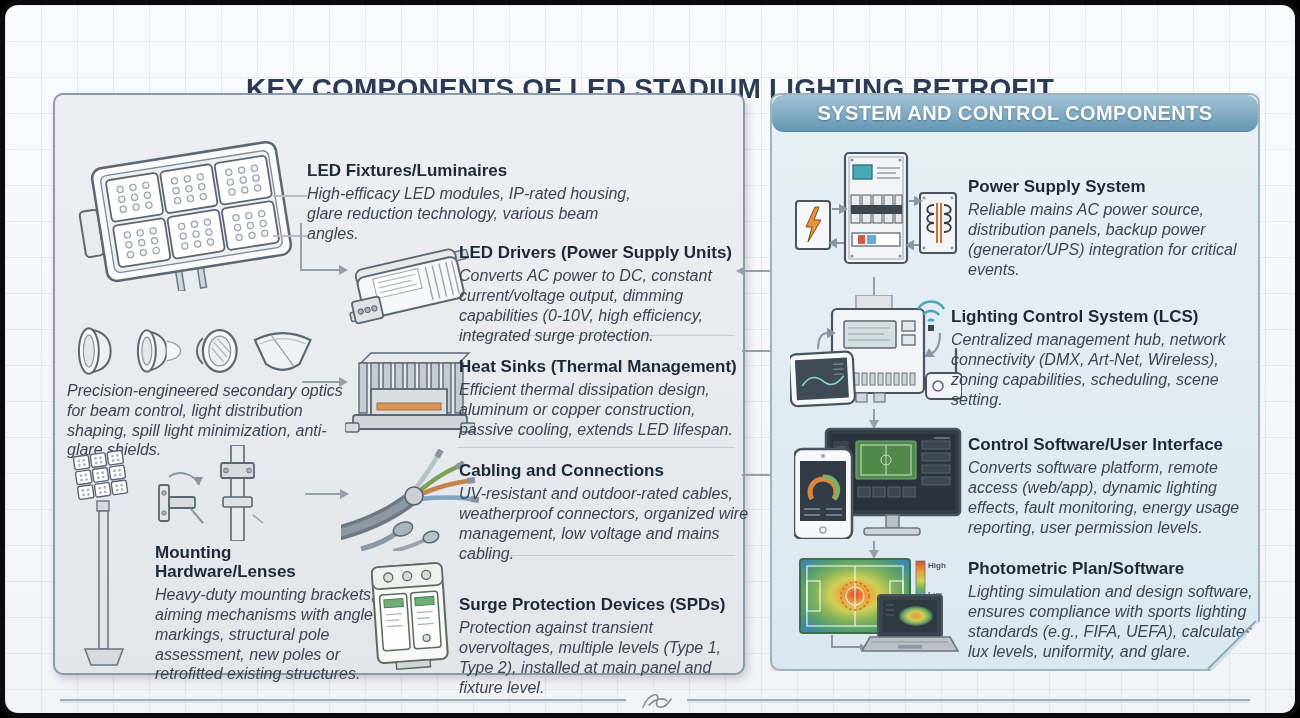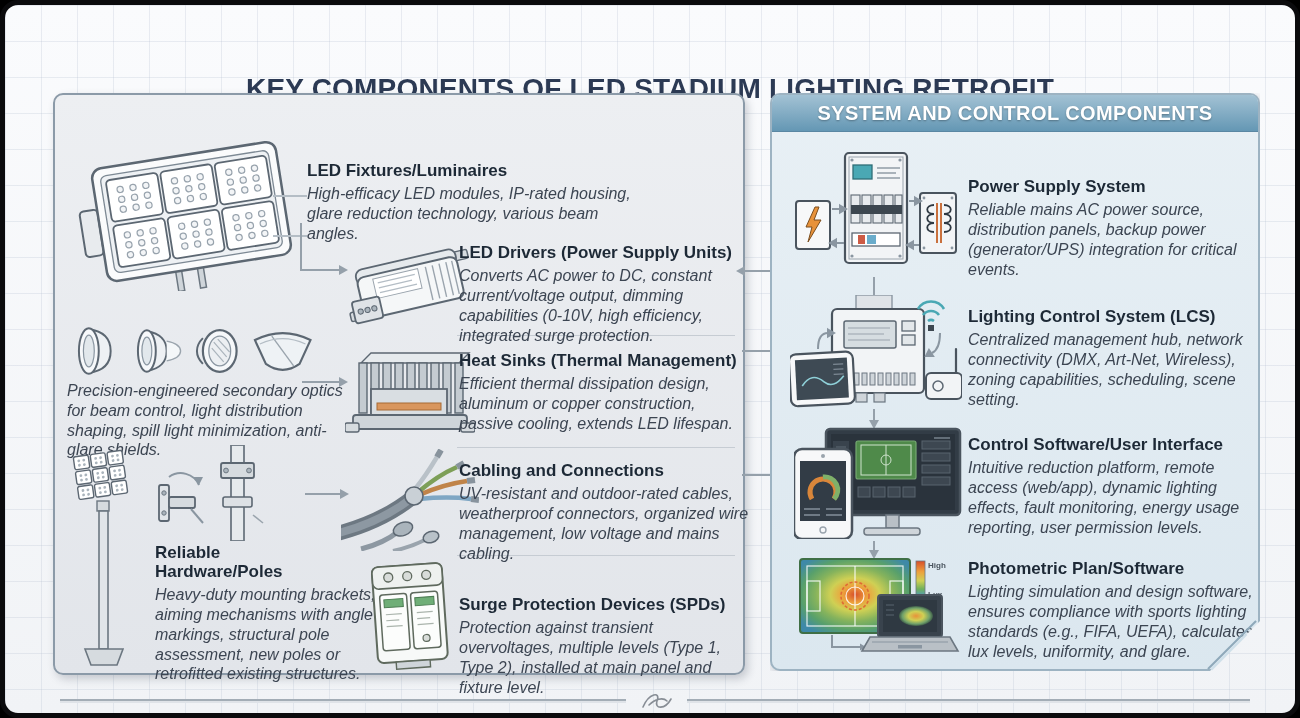--- a/index.html
+++ b/index.html
@@ -30,21 +30,21 @@
     border:2px solid #9db3c2;
     clip-path:polygon(0 0,100% 0,100% calc(100% - 50px),calc(100% - 50px) 100%,0 100%);
     filter:drop-shadow(3px 4px 5px rgba(40,50,70,.25));
   }
   .panel-header{
     height:37px;border-radius:7px 7px 0 0;display:flex;align-items:center;justify-content:center;
     color:#fff;font-weight:bold;font-size:20px;letter-spacing:.4px;
     text-shadow:0 1px 2px rgba(0,0,0,.3);
   }
   .panel-left .panel-header{background:linear-gradient(#7591a9,#446483);border-bottom:1px solid #39536e;}
-  .panel-right .panel-header{background:linear-gradient(#a3c2d4,#6497b4);border-bottom:1px solid #5a87a3;}
+  .panel-right .panel-header{background:linear-gradient(#a3c2d4,#6497b4);border-bottom:1px solid #5a87a3;border-radius:12px;}
   .item-title{font-size:17px;font-weight:bold;color:#1d2936;line-height:1.12;}
   .item-desc{font-size:16px;color:#3c4552;line-height:1.24;margin-top:4px;font-style:italic;}
   .centered{text-align:center;}
   .harrow{position:absolute;height:2px;background:#95a0aa;}
   .harrow::after{content:"";position:absolute;right:-8px;top:-4px;border-left:9px solid #95a0aa;border-top:5px solid transparent;border-bottom:5px solid transparent;}
   .harrow-l{position:absolute;height:2px;background:#95a0aa;}
   .harrow-l::before{content:"";position:absolute;left:-8px;top:-4px;border-right:9px solid #95a0aa;border-top:5px solid transparent;border-bottom:5px solid transparent;}
   .varrow{position:absolute;width:2px;background:#95a0aa;}
   .varrow::after{content:"";position:absolute;bottom:-8px;left:-4px;border-top:9px solid #95a0aa;border-left:5px solid transparent;border-right:5px solid transparent;}
   .vline{position:absolute;width:2px;background:#95a0aa;}
@@ -169,21 +169,21 @@
     <svg class="abs" style="left:154px;top:350px" width="58" height="96" viewBox="0 0 58 96">
       <rect x="22" y="0" width="13" height="96" fill="#e6eaed" stroke="#6c7781" stroke-width="1.8"></rect>
       <rect x="12" y="18" width="33" height="15" rx="2" fill="#d6dbdf" stroke="#5c6772" stroke-width="1.8"></rect>
       <circle cx="17" cy="25.5" r="2.4" fill="#aab4bc" stroke="#6c7781" stroke-width="1"></circle>
       <circle cx="40" cy="25.5" r="2.4" fill="#aab4bc" stroke="#6c7781" stroke-width="1"></circle>
       <rect x="14" y="52" width="29" height="10" rx="2" fill="#dde1e5" stroke="#5c6772" stroke-width="1.6"></rect>
       <path d="M44 70 L54 78" stroke="#9aa4ad" stroke-width="1.6"></path>
     </svg>
 
     <div class="abs" style="left:100px;top:448px;width:232px">
-      <div class="item-title" style="width:170px">Reliable Hardware/Poles</div>
+      <div class="item-title" style="width:170px">Mounting Hardware/Lenses</div>
       <div class="item-desc" style="width:226px">Heavy-duty mounting brackets, aiming mechanisms with angle markings, structural pole assessment, new poles or retrofitted existing structures.</div>
     </div>
     <div class="harrow" style="left:250px;top:398px;width:36px"></div>
 
     <div class="divider" style="left:402px;top:240px;width:278px"></div>
     <div class="divider" style="left:402px;top:352px;width:278px"></div>
     <div class="divider" style="left:402px;top:460px;width:278px"></div>
 
     <svg class="abs" style="left:288px;top:142px" width="132" height="96" viewBox="0 0 132 96">
       <g transform="rotate(-13 66 48)">
@@ -230,21 +230,21 @@
         <use href="#fin" x="74" y="18"></use>
       <use href="#fin" x="86" y="18"></use>
         <use href="#fin" x="98" y="18"></use>
         <use href="#fin" x="110" y="18"></use>
       <rect x="26" y="44" width="76" height="26" fill="#d9dee2" stroke="#5c6772" stroke-width="1.8"></rect>
       <rect x="32" y="58" width="64" height="7" fill="#d9965d" stroke="#a86b35" stroke-width="1"></rect>
       <rect x="8" y="70" width="114" height="14" rx="3" fill="#cfd5da" stroke="#5c6772" stroke-width="1.8"></rect>
       <rect x="0" y="78" width="14" height="9" rx="2" fill="#d6dbdf" stroke="#5c6772" stroke-width="1.4"></rect>
       <rect x="116" y="78" width="14" height="9" rx="2" fill="#d6dbdf" stroke="#5c6772" stroke-width="1.4"></rect>
     </svg>
-    <div class="abs" style="left:404px;top:256px;width:290px">
+    <div class="abs" style="left:404px;top:262px;width:290px">
       <div class="item-title">Heat Sinks (Thermal Management)</div>
       <div class="item-desc">Efficient thermal dissipation design, aluminum or copper construction, passive cooling, extends LED lifespan.</div>
     </div>
 
     <svg class="abs" style="left:286px;top:354px" width="138" height="102" viewBox="0 0 138 102">
       <path d="M-2 84 C28 76 52 64 72 48" stroke="#6d7882" stroke-width="15" fill="none" stroke-linecap="round"></path>
       <path d="M-2 84 C28 76 52 64 72 48" stroke="#8d98a2" stroke-width="8" fill="none" stroke-linecap="round"></path>
       <path d="M74 40 C84 28 90 18 96 8" stroke="#b9c1c8" stroke-width="4.5" fill="none"></path>
       <path d="M76 44 C90 32 102 24 116 18" stroke="#7d9f58" stroke-width="4.5" fill="none"></path>
       <path d="M78 46 C96 38 112 34 126 32" stroke="#c08449" stroke-width="4.5" fill="none"></path>
@@ -397,21 +397,21 @@
       <rect x="136" y="78" width="36" height="26" rx="5" fill="#f2f4f6" stroke="#4a545e" stroke-width="2"></rect>
       <line x1="166" y1="78" x2="166" y2="54" stroke="#4a545e" stroke-width="2.2" stroke-linecap="round"></line>
       <circle cx="148" cy="91" r="5" fill="none" stroke="#5c6772" stroke-width="1.5"></circle>
       <g stroke="#8a96a1" stroke-width="2" fill="#8a96a1">
         <path d="M28 54 C28 42 32 38 38 38" fill="none"></path>
           <polygon points="38,34.5 44,38 38,41.5"></polygon>
         <path d="M150 38 C150 50 146 56 142 58" fill="none"></path>
           <polygon points="139,55 136,61 143,61"></polygon>
       </g>
     </svg>
-    <div class="abs" style="left:196px;top:212px;width:290px">
+    <div class="abs" style="left:179px;top:212px;width:290px">
       <div class="item-title">Lighting Control System (LCS)</div>
       <div class="item-desc">Centralized management hub, network connectivity (DMX, Art-Net, Wireless), zoning capabilities, scheduling, scene setting.</div>
     </div>
 
     <div class="varrow" style="left:101px;top:314px;height:12px"></div>
 
     <svg class="abs" style="left:22px;top:332px" width="172" height="112" viewBox="0 0 172 112">
       <rect x="32" y="2" width="134" height="86" rx="4" fill="#323c46" stroke="#4a545e" stroke-width="2.5"></rect>
       <rect x="37" y="7" width="124" height="76" fill="#2a333c"></rect>
       <g stroke="#8a96a1" stroke-width="1.2">
@@ -449,21 +449,21 @@
       <g stroke="#8a96a1" stroke-width="1.4">
         <line x1="10" y1="82" x2="26" y2="82"></line>
           <line x1="32" y1="82" x2="48" y2="82"></line>
         <line x1="10" y1="88" x2="26" y2="88"></line>
           <line x1="32" y1="88" x2="48" y2="88"></line>
       </g>
       <circle cx="29" cy="103" r="3" fill="none" stroke="#9aa4ad" stroke-width="1.4"></circle>
     </svg>
     <div class="abs" style="left:196px;top:340px;width:292px">
       <div class="item-title">Control Software/User Interface</div>
-      <div class="item-desc">Intuitive reduction platform, remote access (web/app), dynamic lighting effects, fault monitoring, energy usage reporting, user permission levels.</div>
+      <div class="item-desc">Converts software platform, remote access (web/app), dynamic lighting effects, fault monitoring, energy usage reporting, user permission levels.</div>
     </div>
 
     <div class="varrow" style="left:101px;top:446px;height:10px"></div>
 
     <svg class="abs" style="left:26px;top:458px" width="168" height="110" viewBox="0 0 168 110">
       <defs>
         <radialGradient id="heatGrad" cx="50%" cy="48%" r="62%">
           <stop offset="0%" stop-color="#d84f2a"></stop>
             <stop offset="18%" stop-color="#eda13c"></stop>
           <stop offset="36%" stop-color="#cfd054"></stop>

